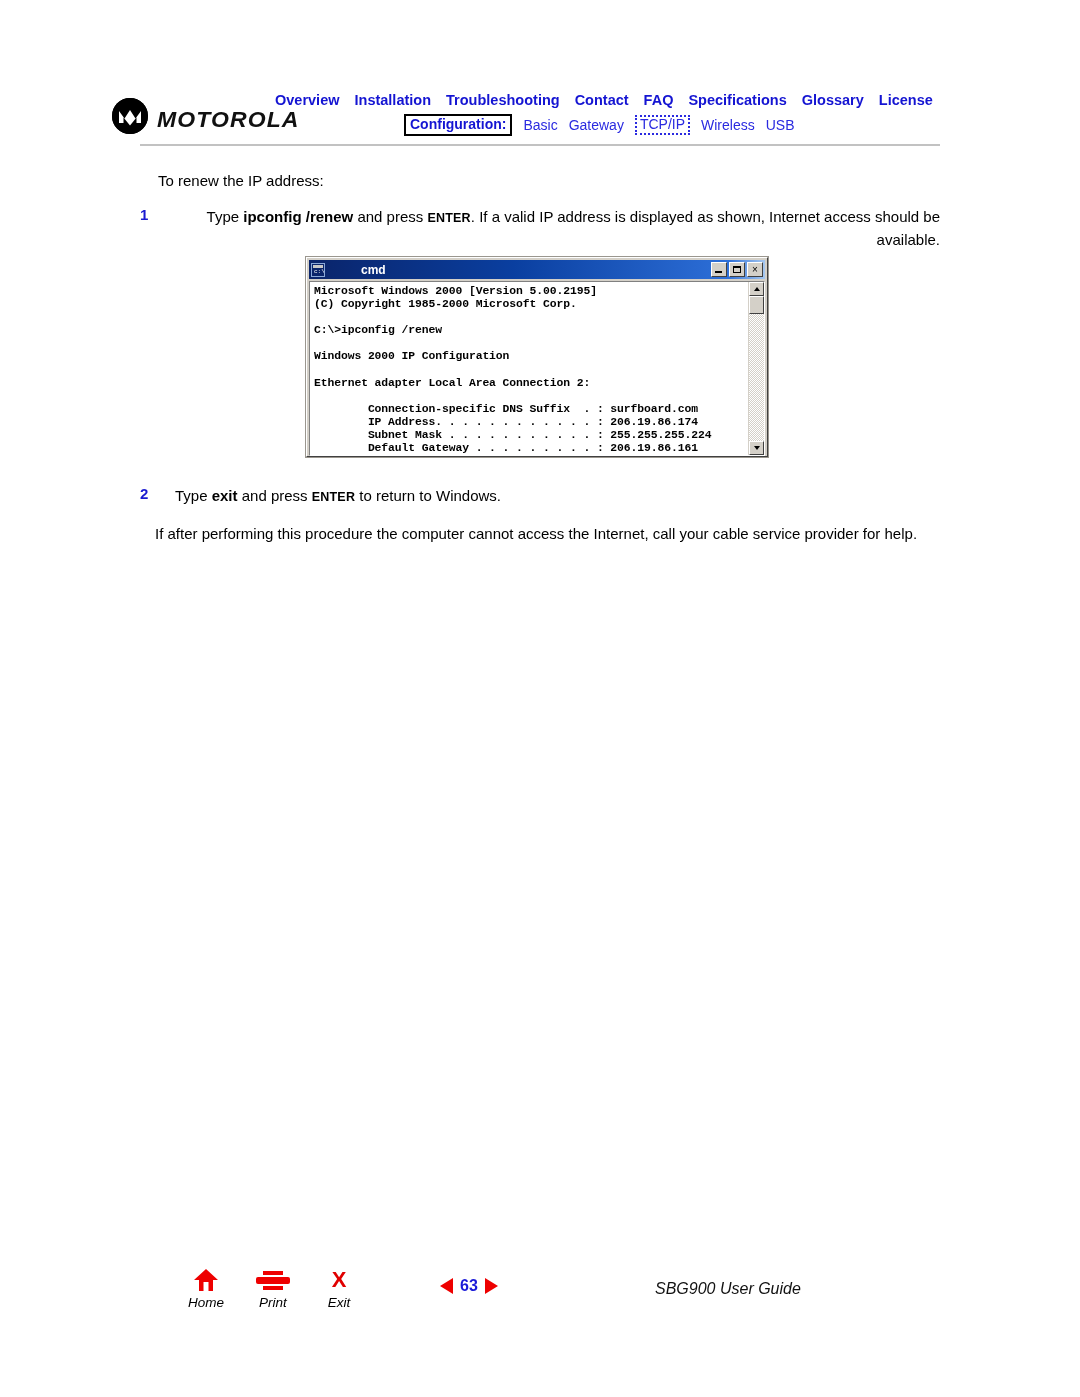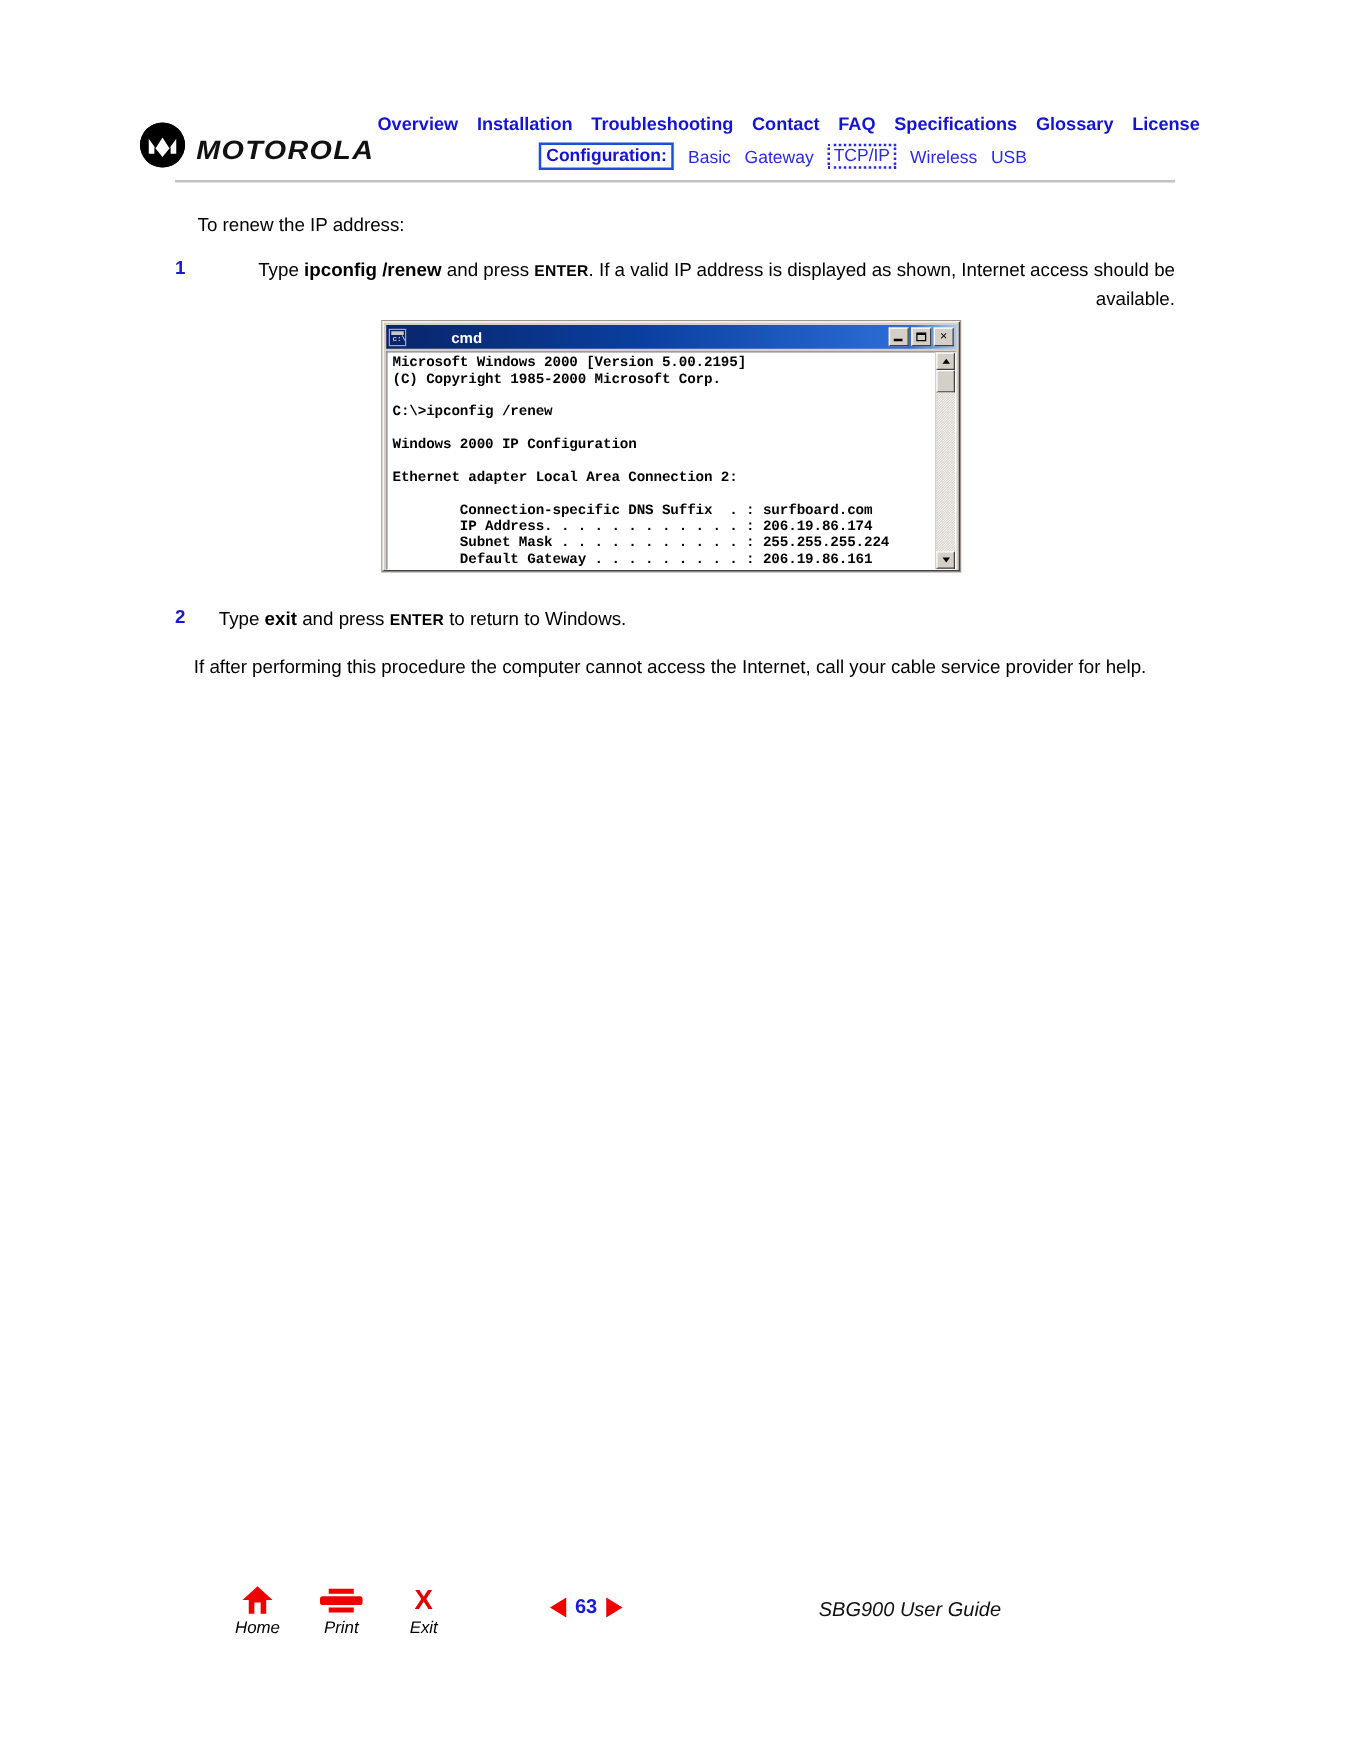--- a/index.html
+++ b/index.html
@@ -47,21 +47,20 @@
     letter-spacing: 1.1px;
     color: #111111;
     transform: scaleY(0.92);
   }
 
   #nav-wrap {
     position: absolute;
     left: 275px;
     top: 92px;
     width: 680px;
-    margin-left: 27px;
   }
   .nav-row {
     display: flex;
     align-items: baseline;
     white-space: nowrap;
   }
   #nav-row-1 {
     gap: 15px;
     font-size: 14.5px;
     font-weight: bold;
@@ -78,21 +77,21 @@
     align-items: center;
   }
   .nav-link {
     color: #2a2ae0;
     cursor: pointer;
     text-decoration: none;
   }
   #config-label {
     font-weight: bold;
     color: #1414d2;
-    border: 2px solid #1d4ed8;
+    border: 2px solid #000000;
     padding: 1px 4px 2px 4px;
     line-height: 1.05;
     font-size: 14px;
   }
   #nav-tcpip {
     border: 2px dotted #2a2ae0;
     padding: 0px 3px 1px 3px;
     line-height: 1.05;
   }
   #header-rule {

